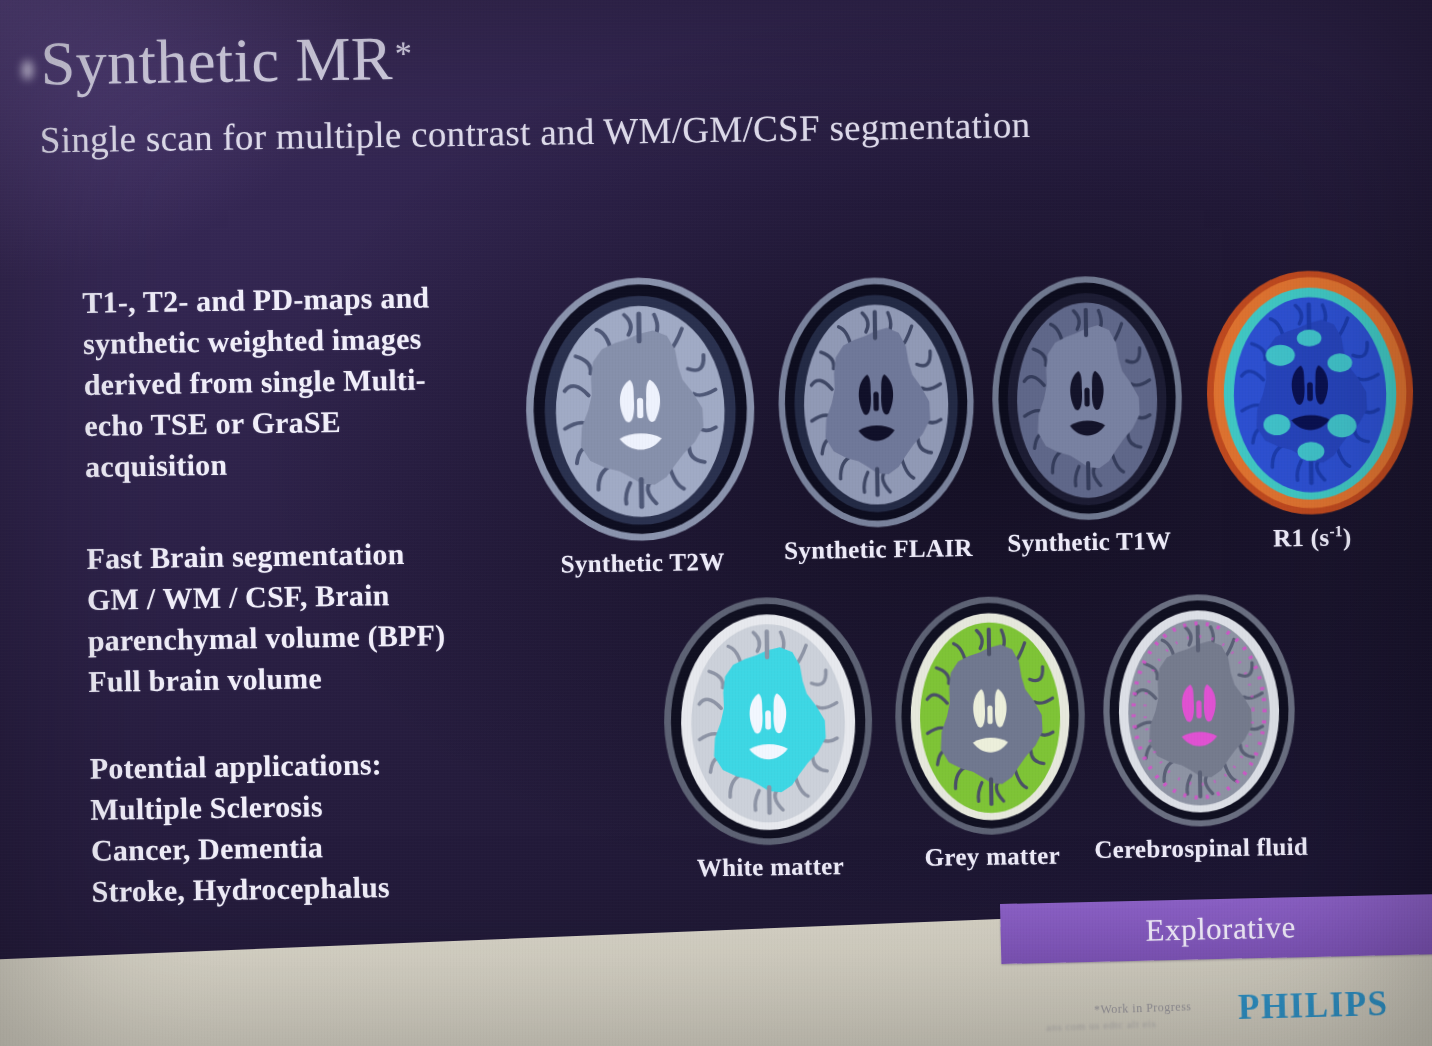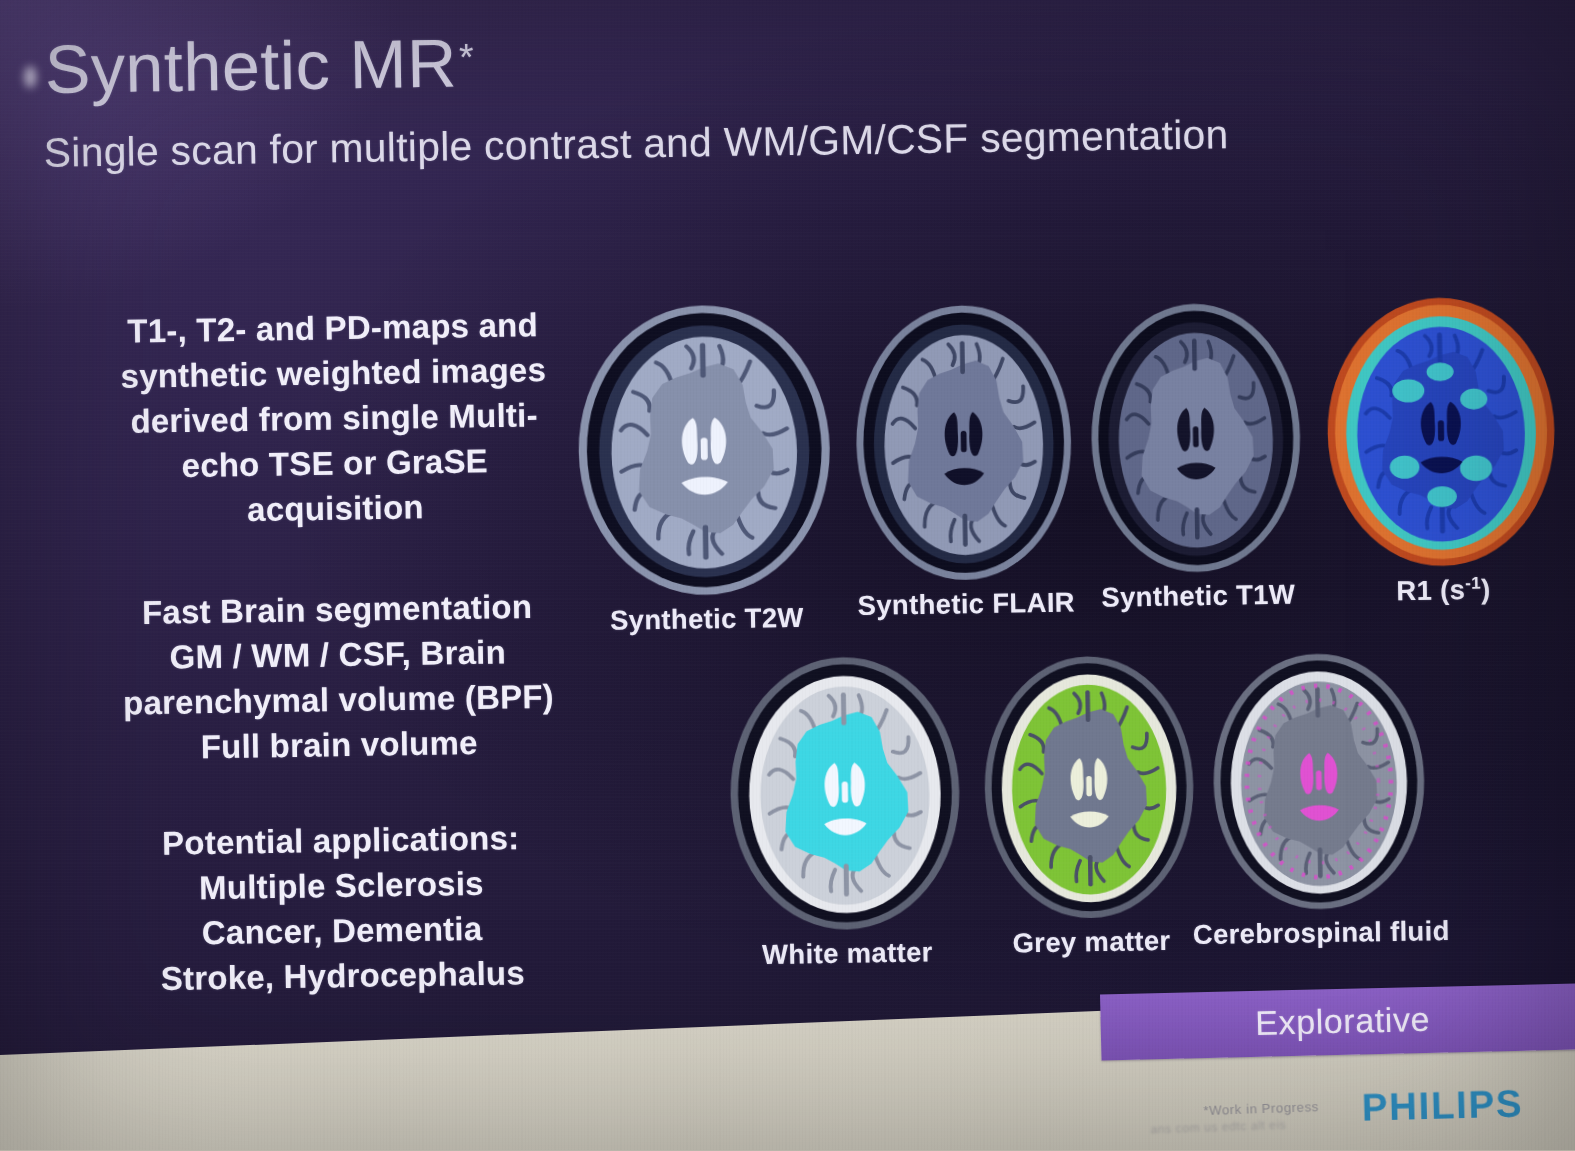--- a/index.html
+++ b/index.html
@@ -1,20 +1,19 @@
 <!DOCTYPE html>
 <html><head>
 <meta charset="utf-8">
 <style>
   html,body{margin:0;padding:0;background:#b8b4a8;}
   .stage{
     position:relative;width:1432px;height:1046px;overflow:hidden;
     background:linear-gradient(100deg,#dedacd 0%,#d8d4c7 55%,#d1cdc0 100%);
-    font-family:Liberation Sans, sans-serif;
-    text-align:center;
+    font-family:Liberation Serif, serif;
   }
   
   .slide-bg{
     position:absolute;inset:0;
     clip-path:polygon(0 0,100% 0,100% 86.2%,0 91.7%);
     background:
       radial-gradient(1100px 700px at 69% 44%, rgba(5,4,14,.52), rgba(5,4,14,0) 66%),
       radial-gradient(520px 400px at 0% 0%, rgba(126,100,182,.38), rgba(126,100,182,0) 70%),
       linear-gradient(152deg,#41305f 0%,#342753 20%,#281e41 47%,#201936 72%,#191330 100%);
   }

